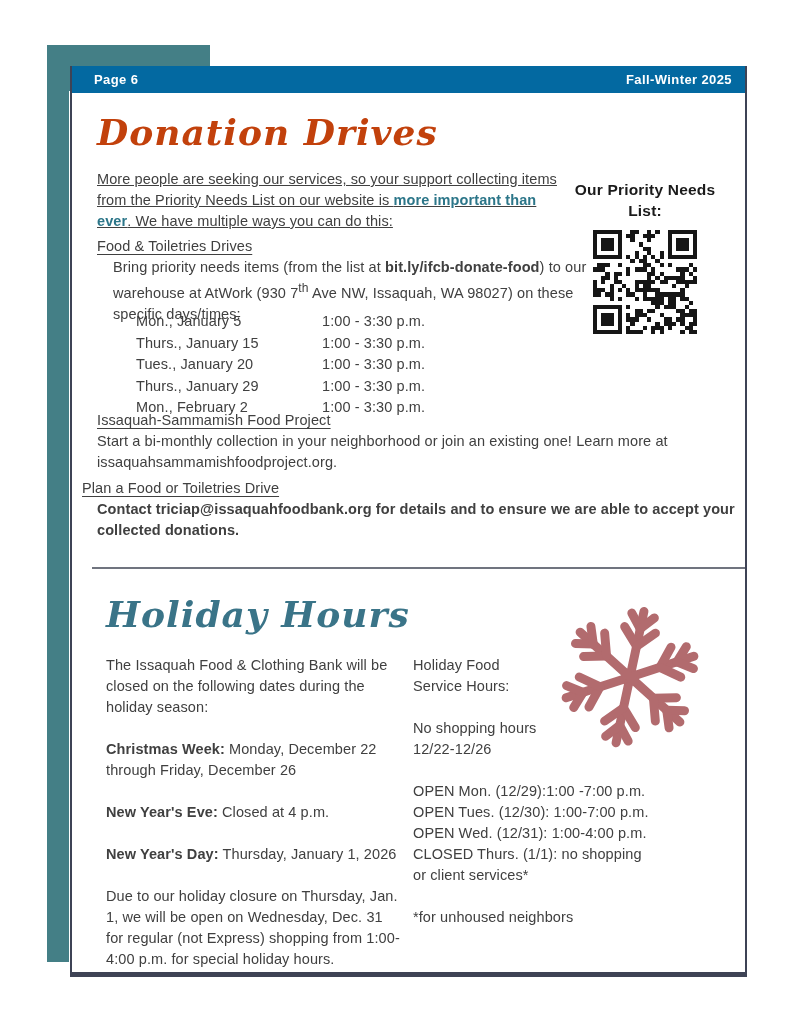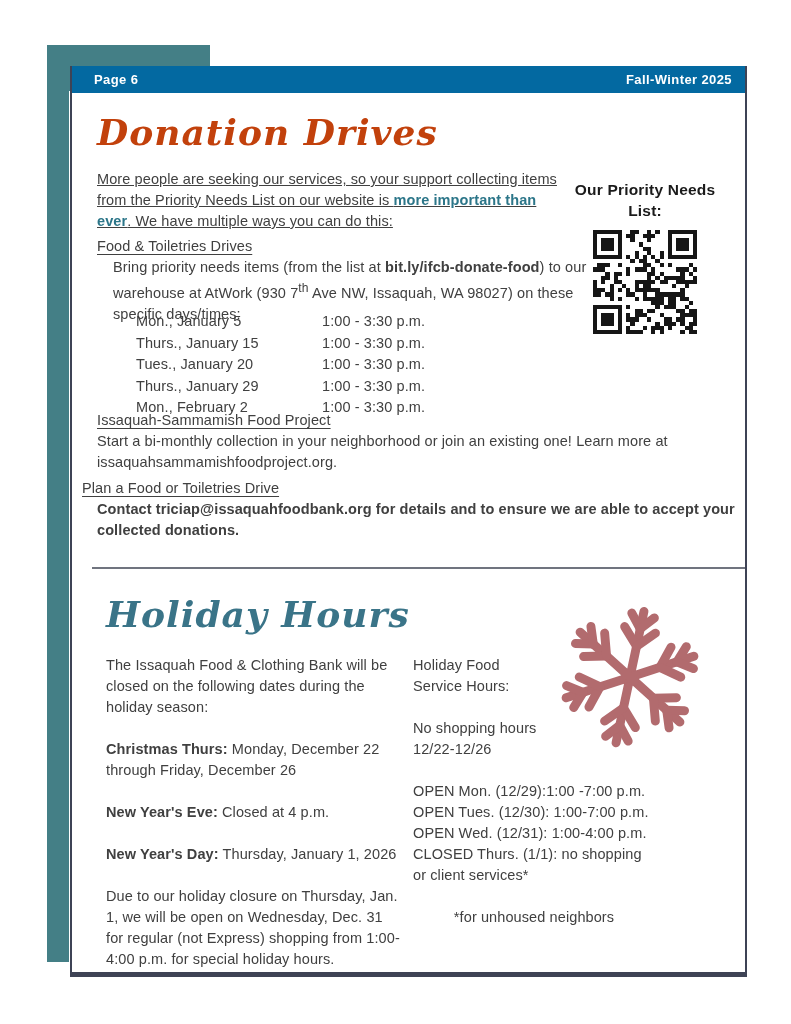--- a/index.html
+++ b/index.html
@@ -47,21 +47,21 @@
   .divider { position:absolute; left:20px; top:474px; width:653px; height:2px; background:#70747f; }
 
   .holiday-title { top:500px; left:34px; }
   .holiday-left  { position:absolute; left:34px; top:562px; width:296px; }
   .holiday-left p { margin-bottom:21px; }
   .holiday-right { position:absolute; left:341px; top:562px; width:242px; }
   .holiday-right p { margin-bottom:21px; }
   .service-heading { max-width:118px; }
   .no-shopping { max-width:160px; }
   .hours-line { line-height:21px; }
-  .footnote { margin-top:21px;text-align:center; }
+  .footnote { margin-top:21px; }
 
   .snowflake { position:absolute; left:474px; top:498px; width:168px; height:168px; }
 </style>
 </head>
 <body>
 
 <div class="canvas">
 
   <div class="teal-top" style="background:#447f86;"></div>
   <div class="teal-strip" style="background:#447f86;"></div>
@@ -395,21 +395,21 @@
 
       <div class="body-text underlined-heading plandrive-heading">Plan a Food or Toiletries Drive</div>
       <p class="body-text plandrive-body">Contact triciap@issaquahfoodbank.org for details and to ensure we are able to accept your collected donations.</p>
 
       <div class="divider"></div>
 
       <h1 class="script-title holiday-title" style="color:#3a7488;">Holiday Hours</h1>
 
       <div class="holiday-left body-text">
         <p>The Issaquah Food &amp; Clothing Bank will be closed on the following dates during the holiday season:</p>
-        <p><span class="bold">Christmas Thurs:</span><span> Monday, December 22 through Friday, December 26</span></p>
+        <p><span class="bold">Christmas Week:</span><span> Monday, December 22 through Friday, December 26</span></p>
         <p><span class="bold">New Year's Eve:</span><span> Closed at 4 p.m.</span></p>
         <p><span class="bold">New Year's Day:</span><span> Thursday, January 1, 2026</span></p>
         <p>Due to our holiday closure on Thursday, Jan. 1, we will be open on Wednesday, Dec. 31 for regular (not Express) shopping from 1:00-4:00 p.m. for special holiday hours.</p>
       </div>
 
       <div class="holiday-right body-text">
         <p class="service-heading">Holiday Food Service Hours:</p>
         <p class="no-shopping">No shopping hours 12/22-12/26</p>
         <div>
           <div class="hours-line">OPEN Mon. (12/29):1:00 -7:00 p.m.</div>

